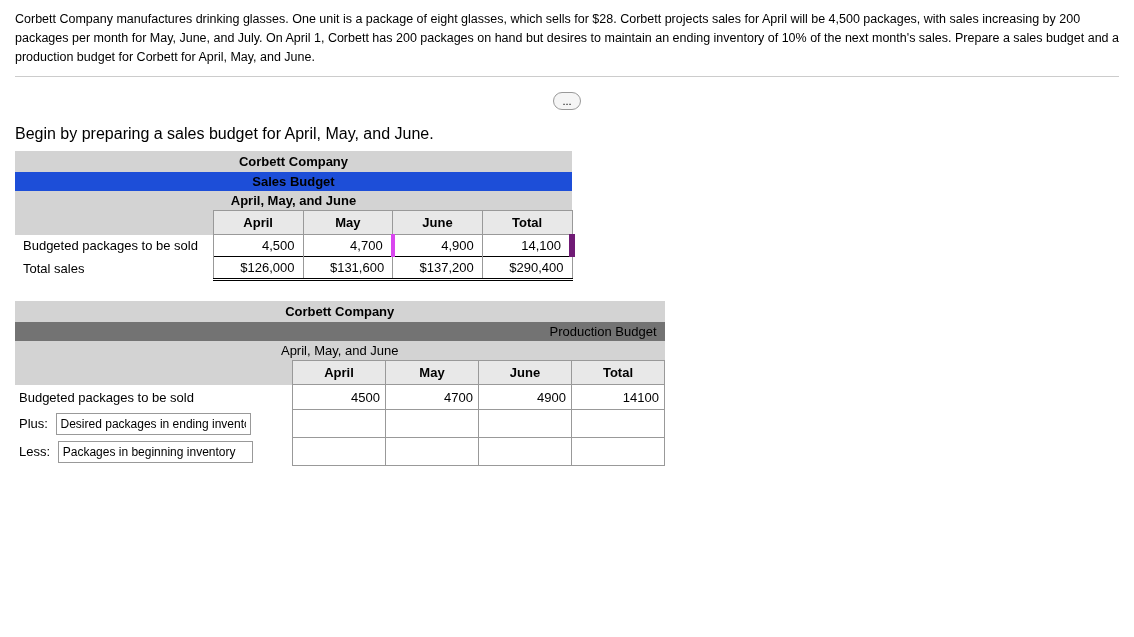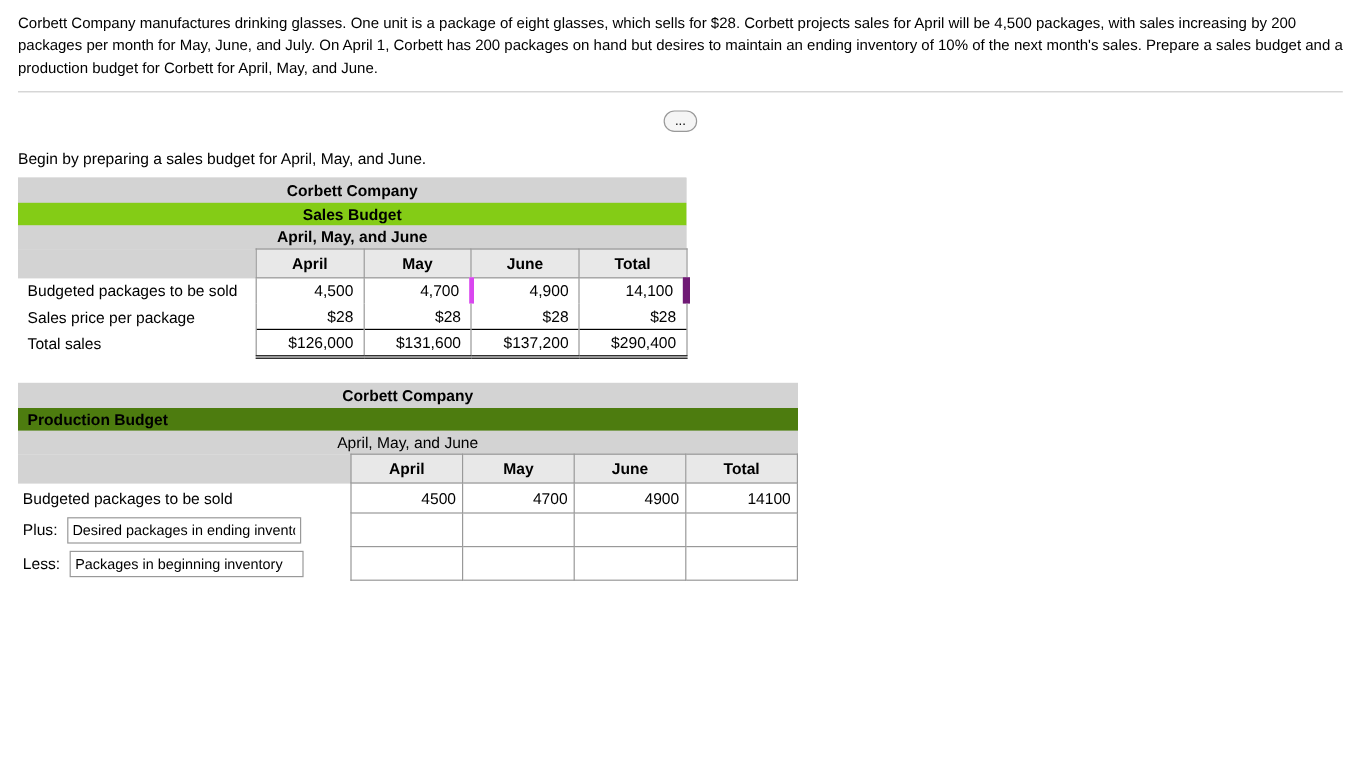--- a/index.html
+++ b/index.html
@@ -31,21 +31,21 @@
       font-size: 11px;
       cursor: pointer;
       background: #f5f5f5;
       margin: 0 auto;
       display: block;
       width: fit-content;
       margin-bottom: 15px;
     }
 
     .section-label {
-      font-size: 13px;
+      font-size: 16px;
       margin-bottom: 8px;
     }
 
     
     .budget-table-wrapper {
       margin-bottom: 20px;
     }
 
     .budget-table {
       border-collapse: collapse;
@@ -139,21 +139,21 @@
 <div class="budget-table-wrapper">
   <p class="section-label">Begin by preparing a sales budget for April, May, and June.</p>
 
   <table class="budget-table">
     <tbody>
 
       <tr class="header-section">
         <td colspan="5" style="background:#d3d3d3; text-align:center; font-weight:bold; padding:3px 8px;">Corbett Company</td>
       </tr>
       <tr class="header-section">
-        <td colspan="5" style="background:#84cc16; text-align:center; font-weight:bold; padding:2px 8px;">Sales Budget</td>
+        <td colspan="5" style="background:#1d4ed8; text-align:center; font-weight:bold; padding:2px 8px;">Sales Budget</td>
       </tr>
       <tr class="header-section">
         <td colspan="5" style="background:#d3d3d3; text-align:center; padding:2px 8px;">April, May, and June</td>
       </tr>
 
       <tr class="col-header">
         <td style="width:200px; background:#d3d3d3; border:none;"></td>
         <td style="width:90px; border:1px solid #999; text-align:center; background:#e8e8e8;">April</td>
         <td style="width:90px; border:1px solid #999; text-align:center; background:#e8e8e8;">May</td>
         <td style="width:90px; border:1px solid #999; text-align:center; background:#e8e8e8;">June</td>
@@ -161,39 +161,20 @@
       </tr>
 
       <tr class="data-row">
         <td>Budgeted packages to be sold</td>
         <td style="text-align:right; border-left:1px solid #999; border-right:1px solid #999;">4,500</td>
         <td style="text-align:right; border-left:1px solid #999; border-right:3px solid #6d28d9;">4,700</td>
         <td style="text-align:right; border-left:4px solid #d946ef; border-right:1px solid #999;">4,900</td>
         <td style="text-align:right; border-left:1px solid #999; border-right:6px solid #701a75;">14,100</td>
       </tr>
 
-      <tr class="data-row">
-        <td>Sales price per package</td>
-        <td style="border-left:1px solid #999; border-right:1px solid #999;">
-          <span>$</span>
-          <span style="float:right;">28</span>
-        </td>
-        <td style="border-left:1px solid #999; border-right:1px solid #999;">
-          <span>$</span>
-          <span style="float:right;">28</span>
-        </td>
-        <td style="border-left:1px solid #999; border-right:1px solid #999;">
-          <span>$</span>
-          <span style="float:right;">28</span>
-        </td>
-        <td style="border-left:1px solid #999; border-right:1px solid #999;">
-          <span>$</span>
-          <span style="float:right;">28</span>
-        </td>
-      </tr>
 
       <tr class="data-row">
         <td>Total sales</td>
         <td style="border-left:1px solid #999; border-right:1px solid #999; border-top:1px solid #000; border-bottom:3px double #000;">
           <span>$</span>
           <span style="float:right;">126,000</span>
         </td>
         <td style="border-left:1px solid #999; border-right:1px solid #999; border-top:1px solid #000; border-bottom:3px double #000;">
           <span>$</span>
           <span style="float:right;">131,600</span>
@@ -213,21 +194,21 @@
 
 <div class="prod-table-wrapper">
 
   <table class="prod-table" style="border-collapse:collapse; width:650px;">
     <tbody>
 
       <tr>
         <td colspan="5" style="background:#d3d3d3; text-align:center; font-weight:bold; padding:3px 8px;">Corbett Company</td>
       </tr>
       <tr>
-        <td colspan="5" style="background:#4d7c0f; text-align:left; font-weight:bold; padding:2px 8px;">Production Budget</td>
+        <td colspan="5" style="background:#737373; text-align:right; font-weight:normal; padding:2px 8px;">Production Budget</td>
       </tr>
       <tr>
         <td colspan="5" style="background:#d3d3d3; text-align:center; padding:2px 8px;">April, May, and June</td>
       </tr>
 
       <tr>
         <td style="width:295px; background:#d3d3d3; border:none;"></td>
         <td style="width:90px; border:1px solid #999; text-align:center; background:#e8e8e8; font-weight:bold; padding:4px;">April</td>
         <td style="width:85px; border:1px solid #999; text-align:center; background:#e8e8e8; font-weight:bold; padding:4px;">May</td>
         <td style="width:85px; border:1px solid #999; text-align:center; background:#e8e8e8; font-weight:bold; padding:4px;">June</td>

